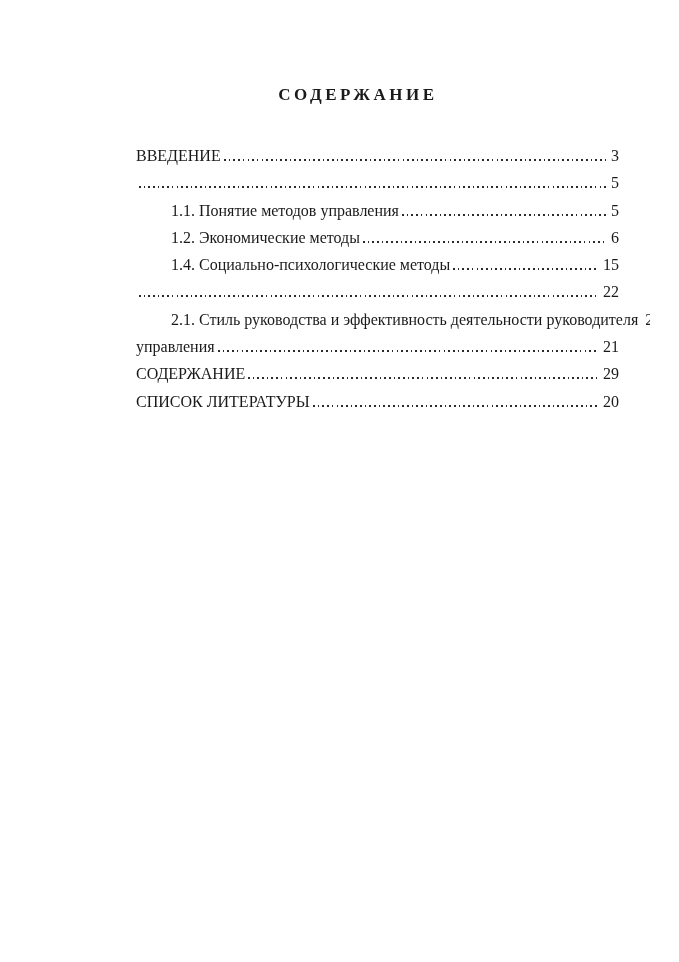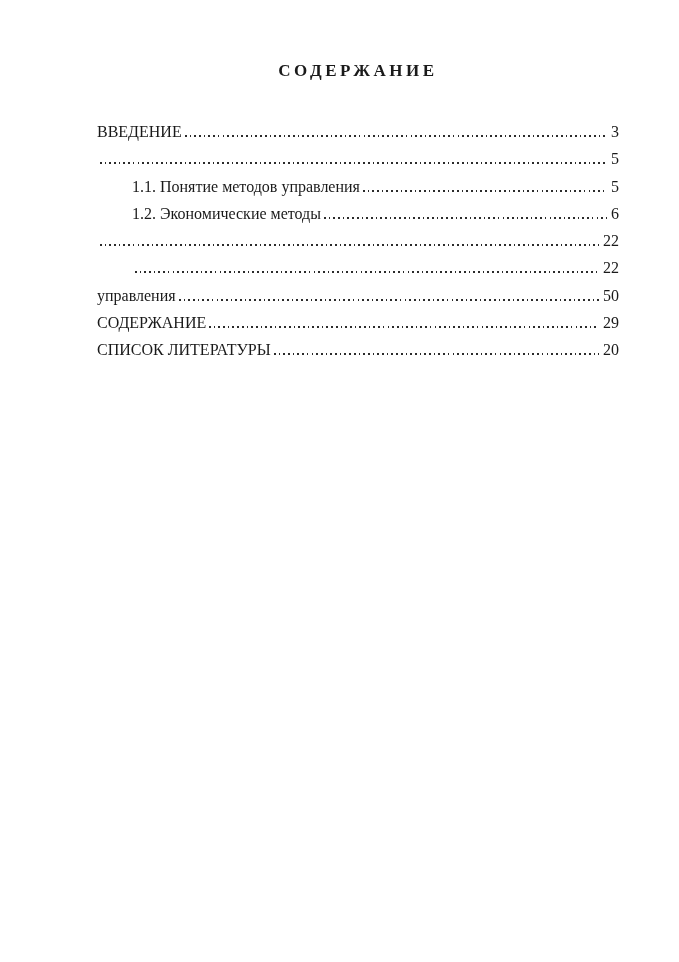--- a/index.html
+++ b/index.html
@@ -6,36 +6,37 @@
     margin: 0;
     padding: 0;
     background: #ffffff;
   }
   .page {
     position: relative;
     width: 650px;
     height: 962px;
     background: #ffffff;
     box-sizing: border-box;
-    padding: 60px 31px 0 97px;
+    padding: 84px 31px 0 97px;
     font-family: "Liberation Serif", "DejaVu Serif", serif;
     color: #1a1a1a;
     overflow: hidden;
   }
   .doc-title {
     margin: 0;
     font-size: 17px;
     line-height: 22px;
     font-weight: bold;
     letter-spacing: 3.5px;
     text-align: center;
   }
   .toc {
     margin-top: 36px;
     font-size: 16px;
+    margin-left: 39px;
   }
   .toc-row {
     display: flex;
     align-items: baseline;
     line-height: 27.3px;
     white-space: nowrap;
   }
   .toc-row.lvl1 { padding-left: 35px; }
   .toc-label { flex: 0 0 auto; }
   .toc-leader {
@@ -74,36 +75,42 @@
       <span class="toc-page">5</span>
     </div>
 
     <div class="toc-row lvl1">
       <span class="toc-label">1.2. Экономические методы</span>
       <span class="toc-leader"></span>
       <span class="toc-page">6</span>
     </div>
 
 
+    <div class="toc-row lvl1">
+      <span class="toc-label">1.4. Социально-психологические методы</span>
+      <span class="toc-leader"></span>
+      <span class="toc-page">15</span>
+    </div>
 
     <div class="toc-row">
       <span class="toc-leader"></span>
       <span class="toc-page">22</span>
     </div>
 
     <div class="toc-row lvl1">
+      <span class="toc-label">2.1. Стиль руководства и эффективность деятельности руководителя</span>
       <span class="toc-leader"></span>
       <span class="toc-page">22</span>
     </div>
 
 
     <div class="toc-row">
       <span class="toc-label">управления</span>
       <span class="toc-leader"></span>
-      <span class="toc-page">50</span>
+      <span class="toc-page">21</span>
     </div>
 
     <div class="toc-row">
       <span class="toc-label">СОДЕРЖАНИЕ</span>
       <span class="toc-leader"></span>
       <span class="toc-page">29</span>
     </div>
 
     <div class="toc-row">
       <span class="toc-label">СПИСОК ЛИТЕРАТУРЫ</span>

